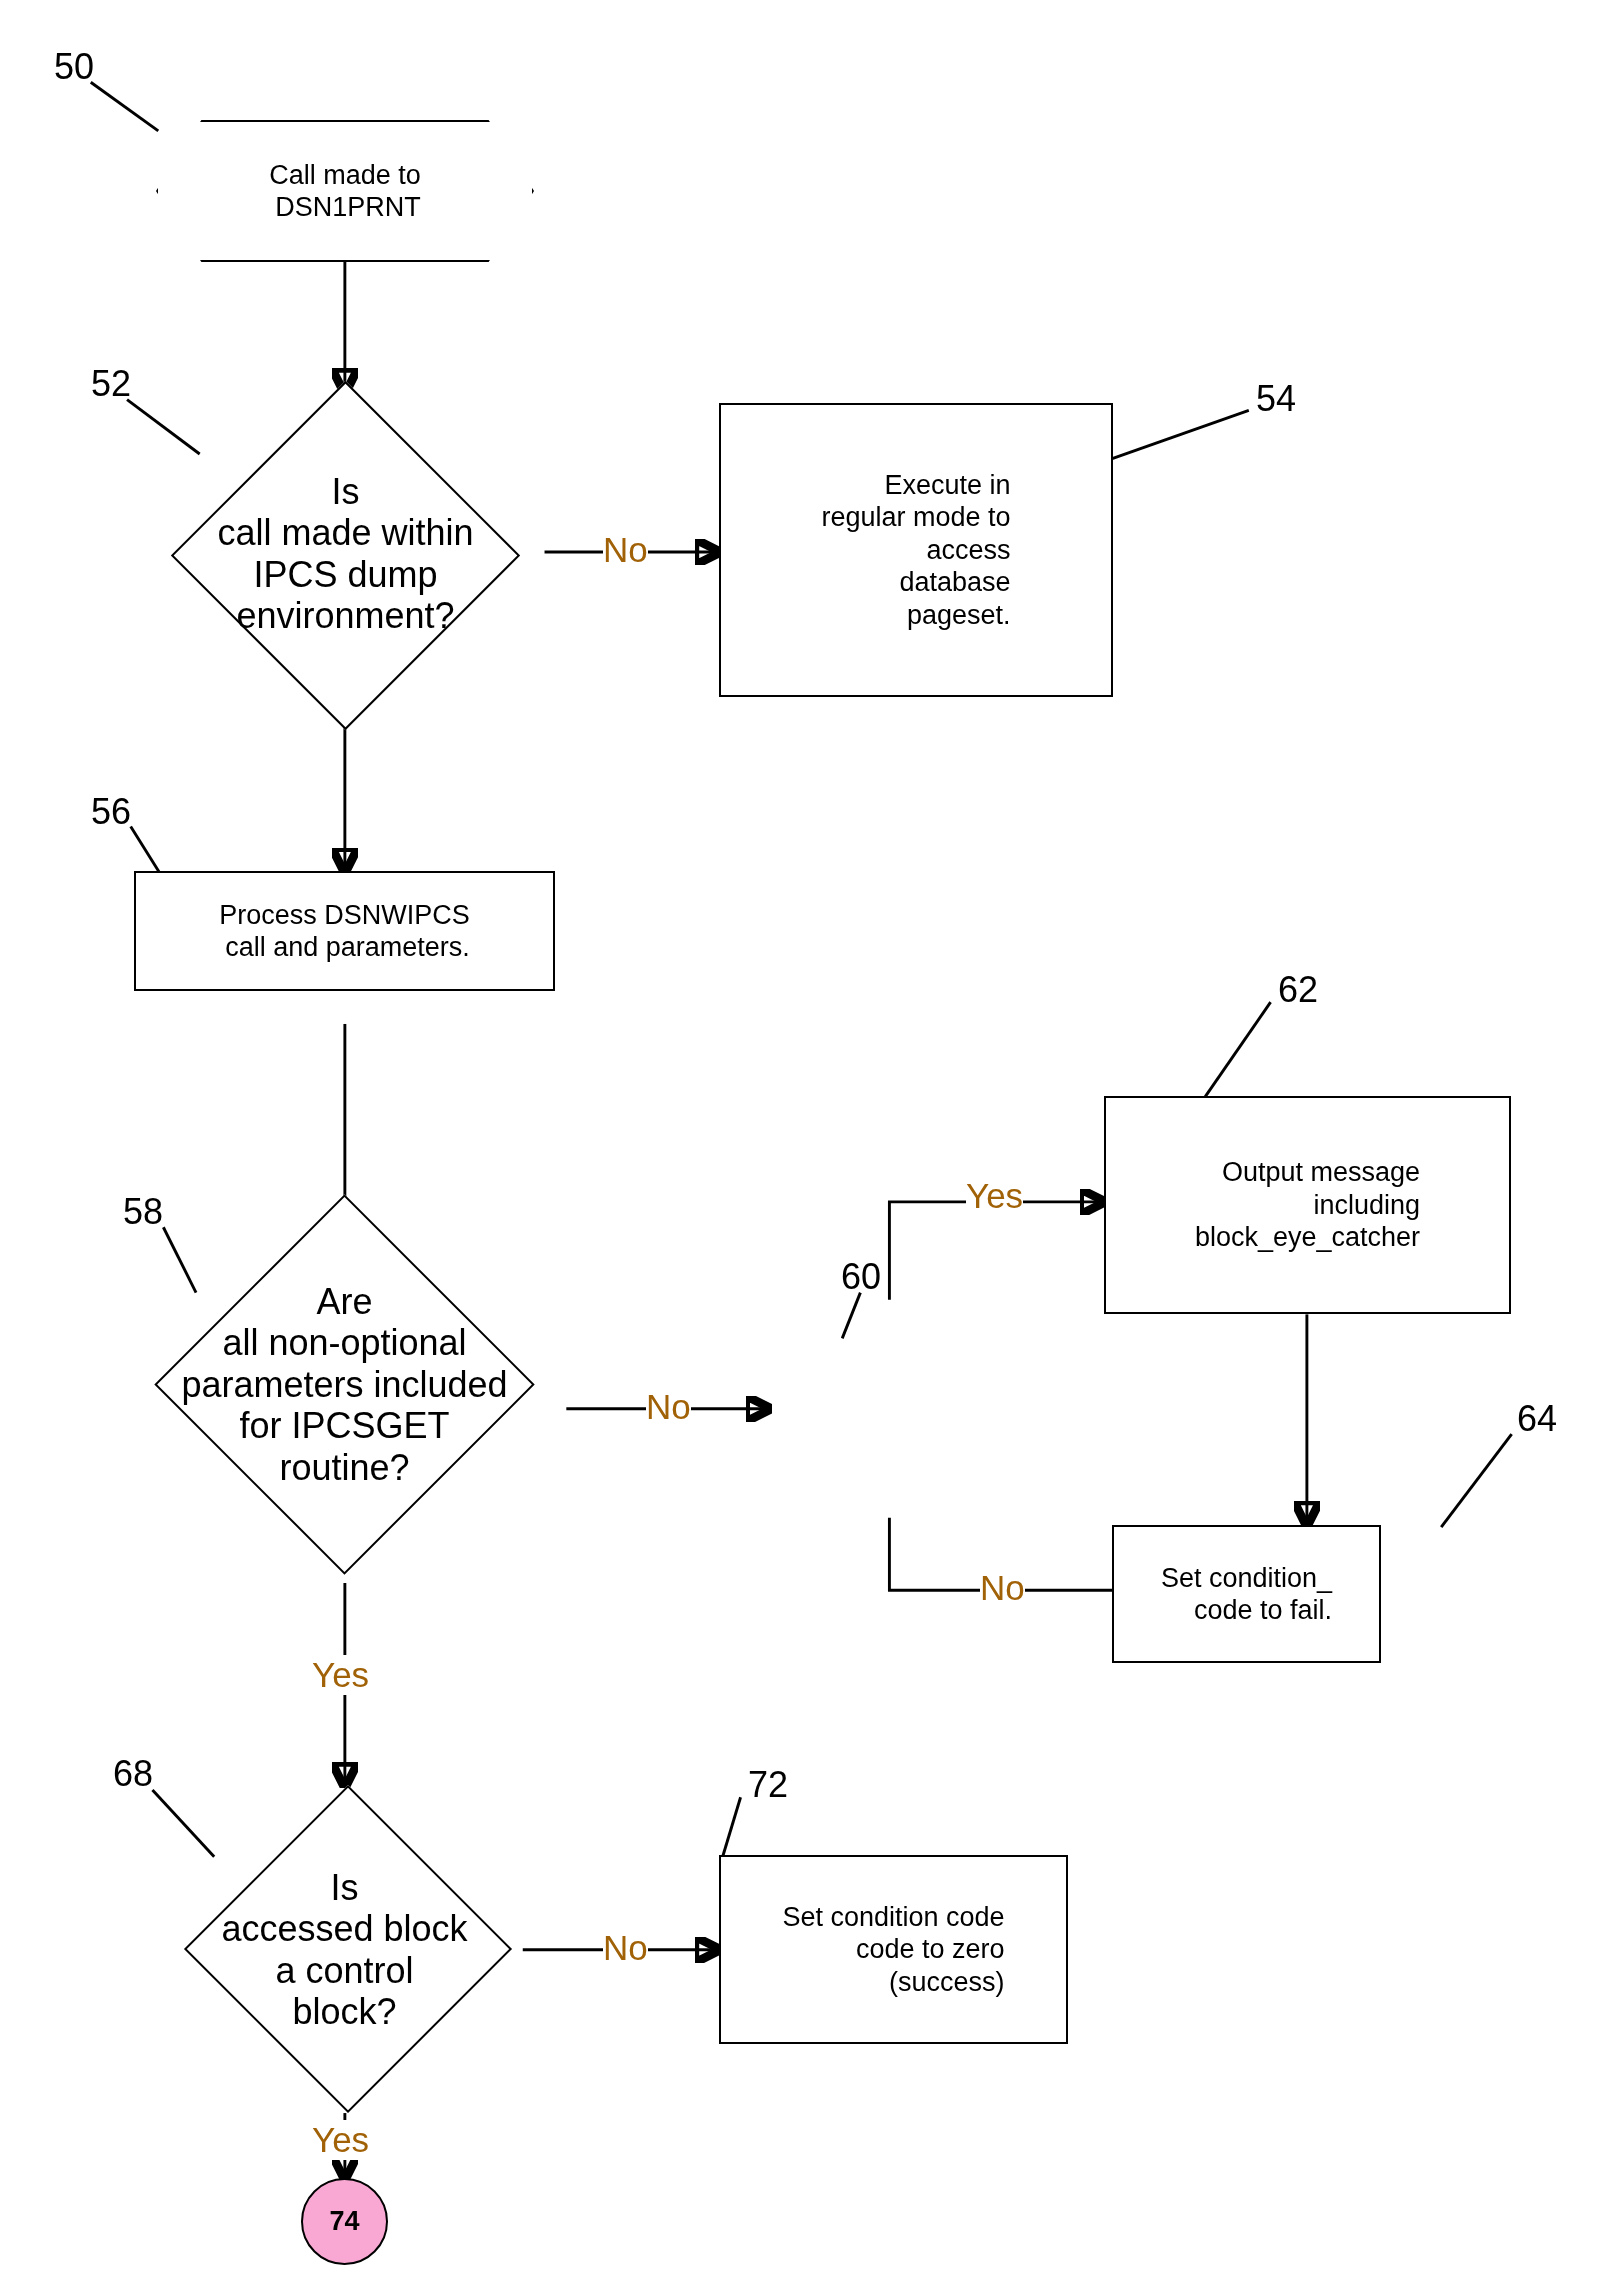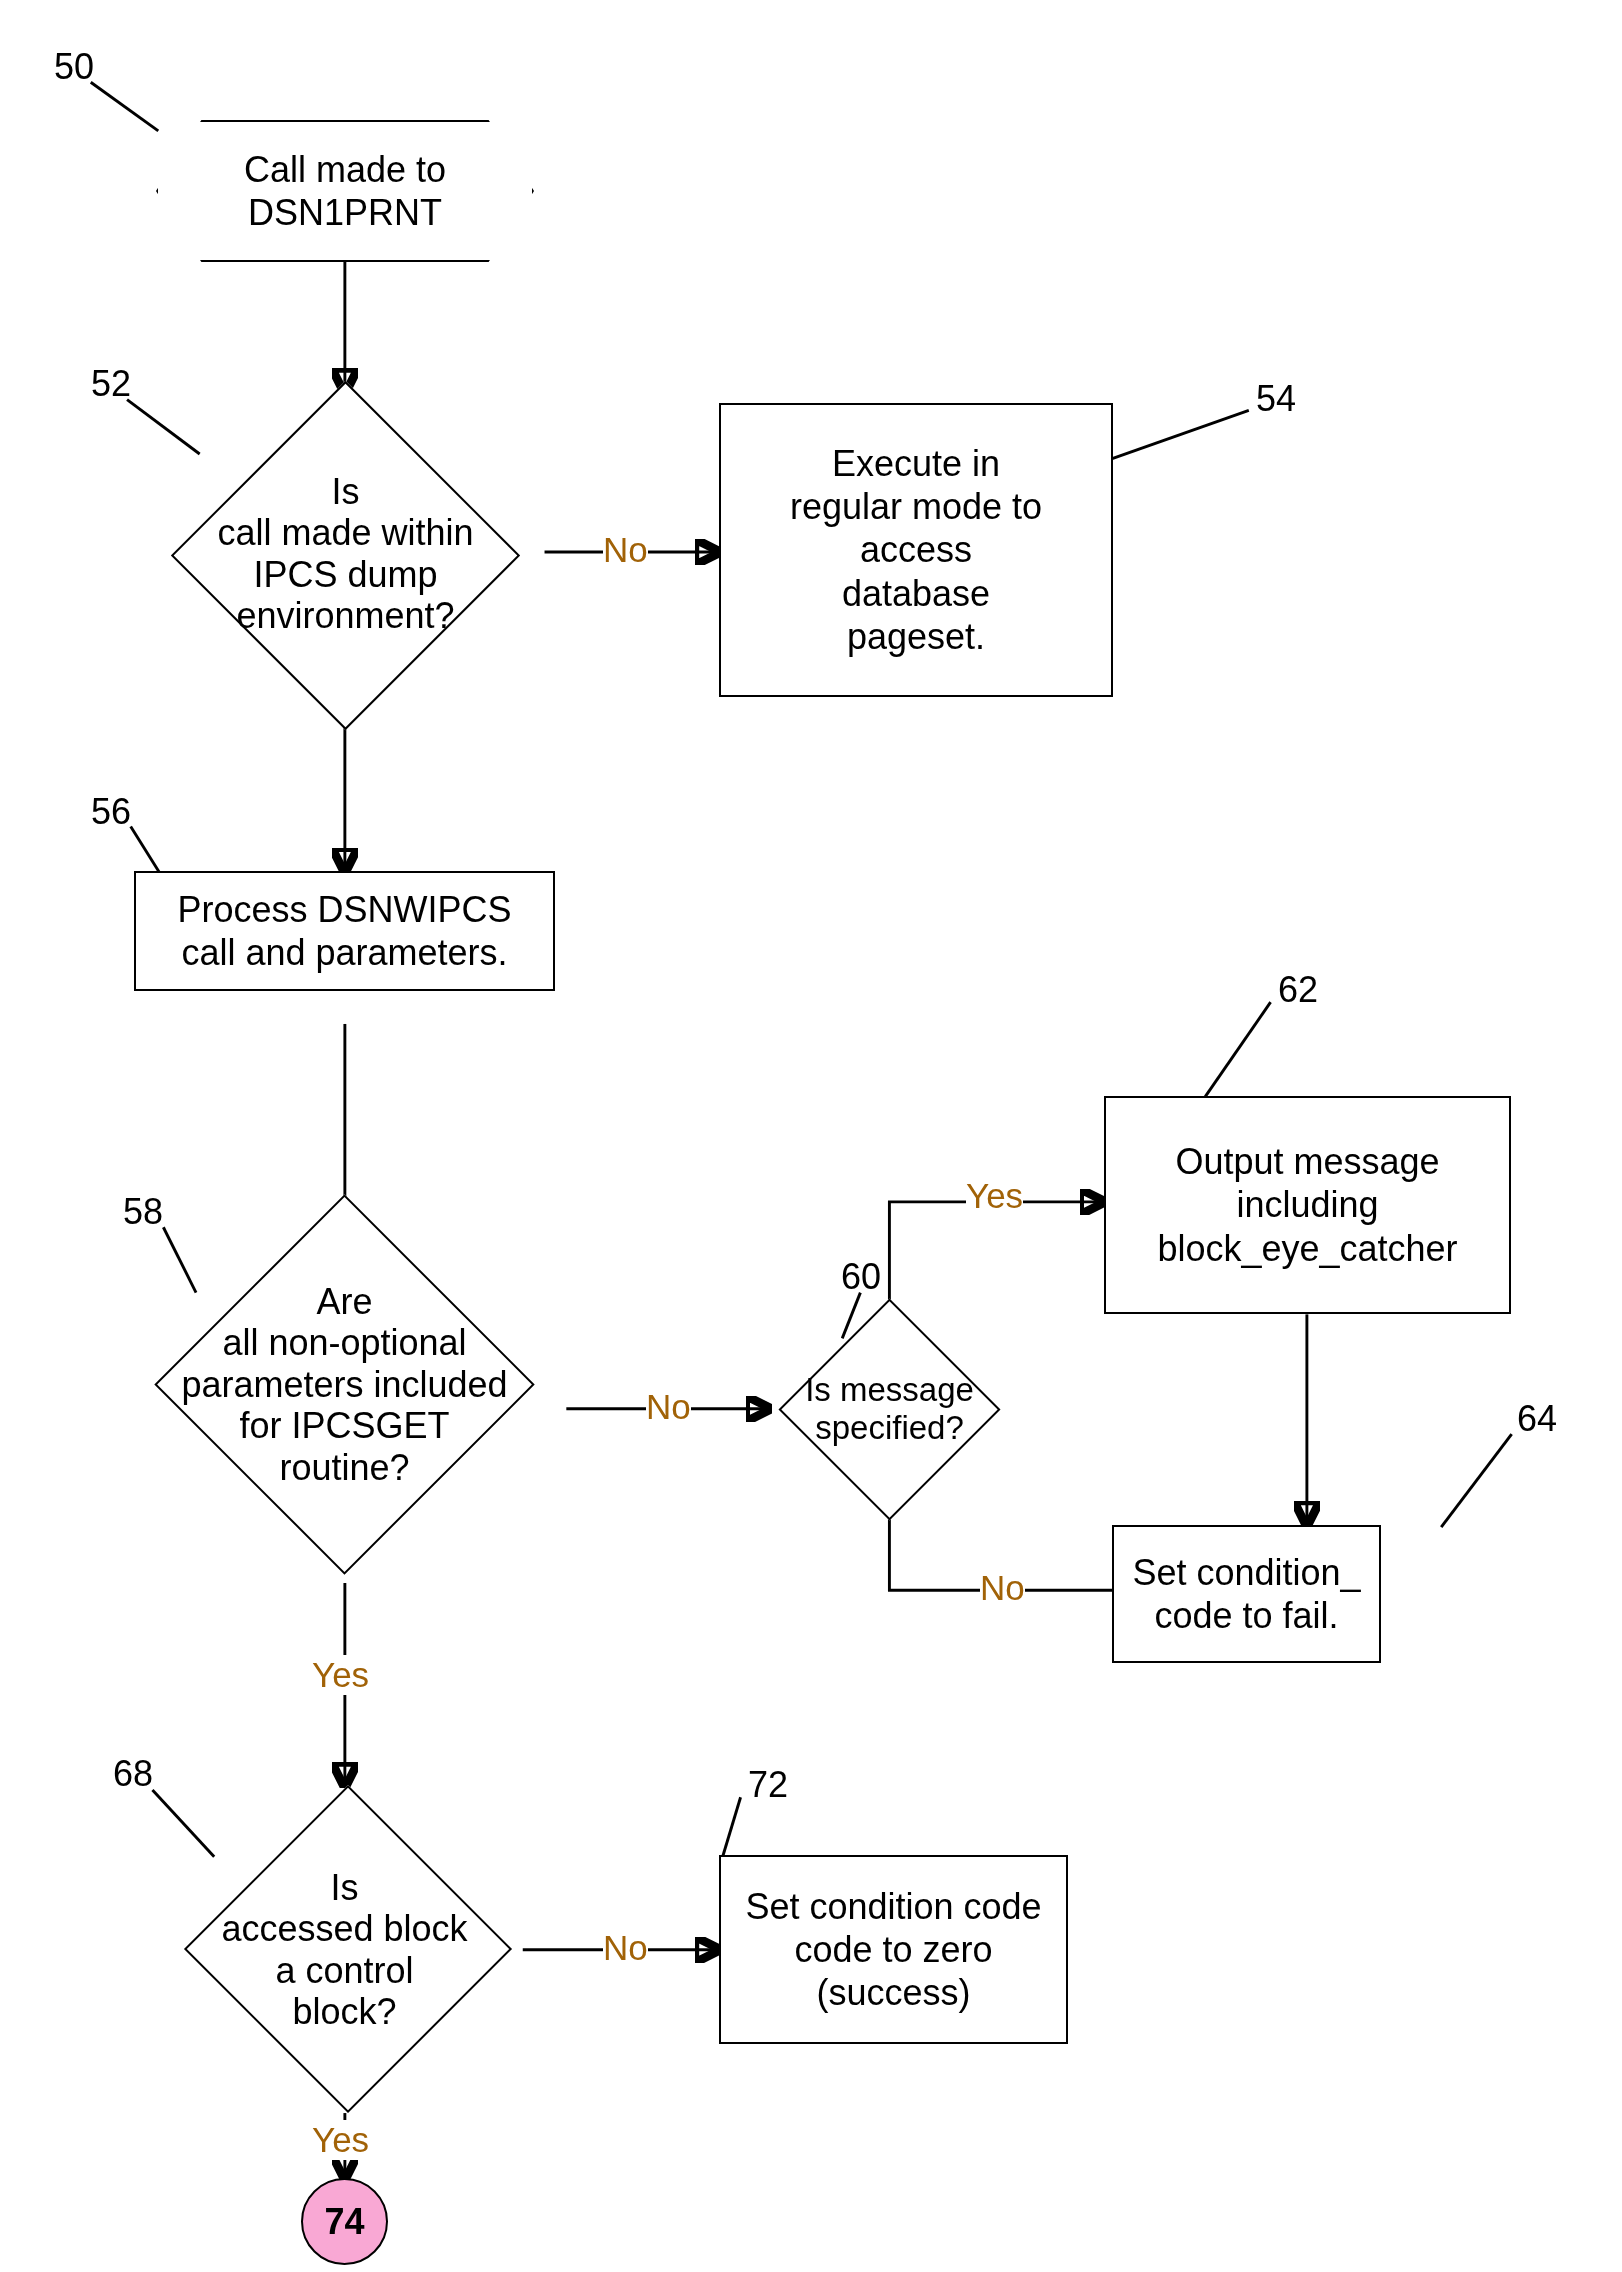--- a/index.html
+++ b/index.html
@@ -21,22 +21,22 @@
   .label {
     position: absolute;
     font-size: 36px;
     color: #000;
     white-space: nowrap;
   }
   .box-text {
     display: flex;
     align-items: center;
     justify-content: center;
-    text-align: center;
-    font-size: 36px;
+    text-align: right;
+    font-size: 27px;
     line-height: 1.2;
     width: 100%;
     height: 100%;
     padding: 7.3px;
     box-sizing: border-box;
   }
   .rect {
     border: 2.9px solid #000;
     background: #fff;
   }
@@ -183,25 +183,20 @@
 
   <div class="diamond-wrap" style="left:116px; top:1210px; width:457px; height:349px;">
     <div class="diamond-shape" style="left:94px; top:40px; width:269px; height:269px;"></div>
     <div class="diamond-text" style="left:0; top:0; width:457px; height:349px; white-space:pre-line;">Are
 all non-optional
 parameters included
 for IPCSGET
 routine?</div>
   </div>
 
-  <div class="diamond-wrap" style="left:766px; top:1300px; width:247px; height:218px;">
-    <div class="diamond-shape" style="left:45px; top:30.5px; width:157px; height:157px;"></div>
-    <div class="diamond-text" style="left:0; top:0; width:247px; height:218px; white-space:pre-line; font-size:33px;">Is message
-specified?</div>
-  </div>
 
   <div class="node rect" style="left:1104px; top:1096px; width:407px; height:218px;">
     <div class="box-text" style="white-space:pre-line;">Output message
 including
 block_eye_catcher</div>
   </div>
 
   <div class="node rect" style="left:1112px; top:1525px; width:269px; height:138px;">
     <div class="box-text" style="white-space:pre-line;">Set condition_
 code to fail.</div>

